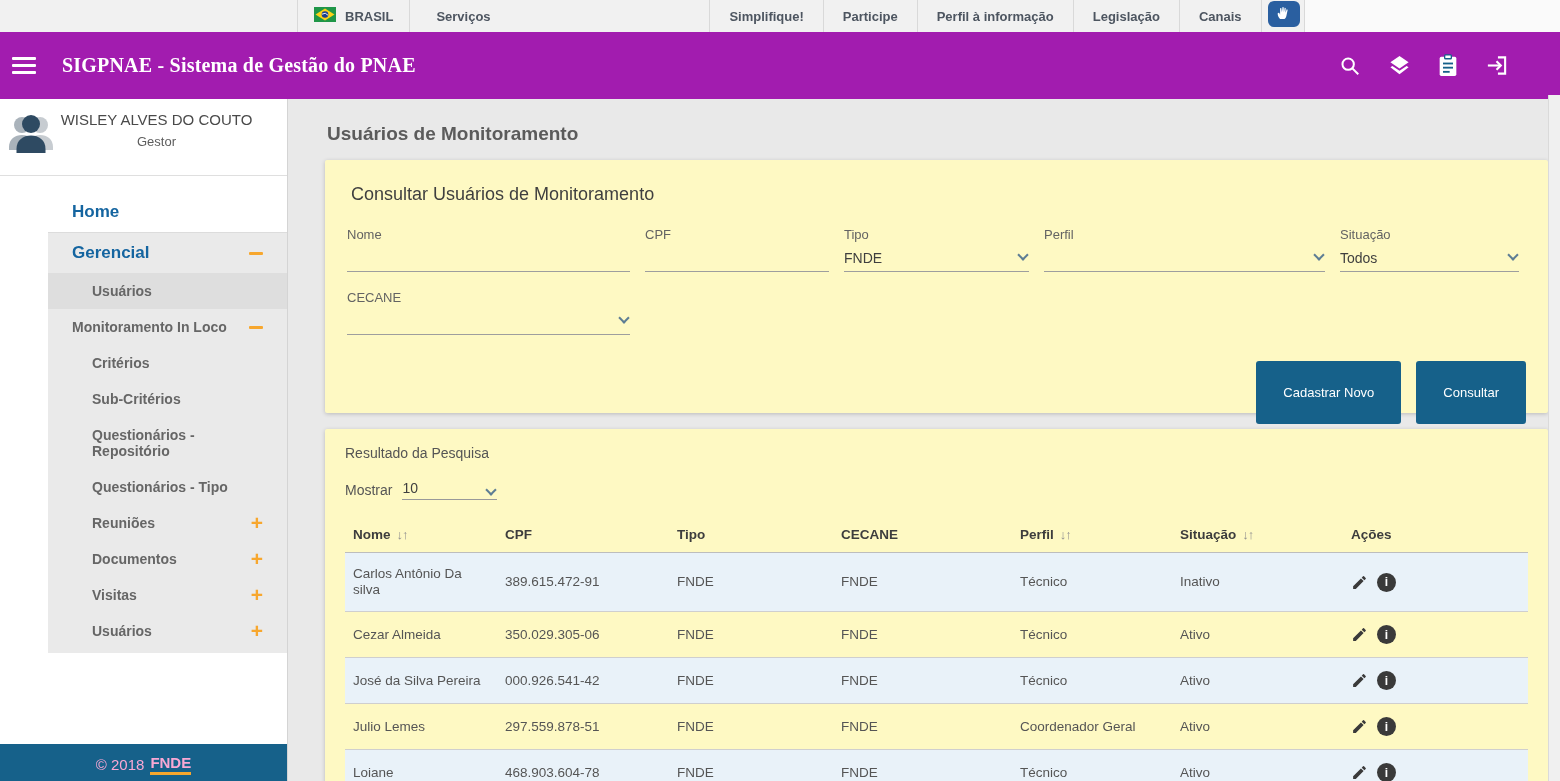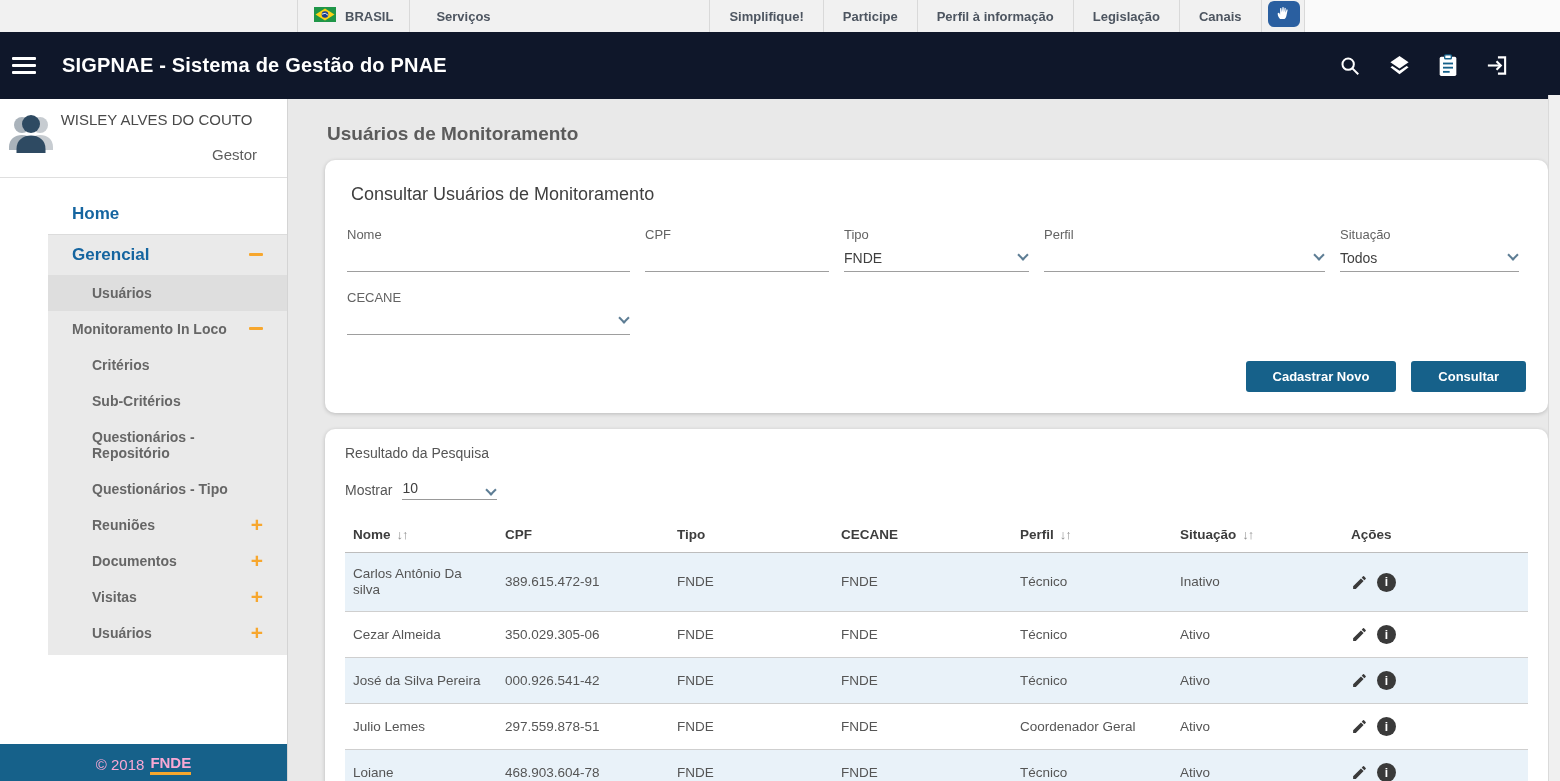--- a/index.html
+++ b/index.html
@@ -28,22 +28,22 @@
   }
   .gov-item.gov-first { width:300px; padding-left:26px; }
   .vlibras {
     width:32px; height:26px; margin:1px 4px 1px 6px; background:#2a5fa0;
     border-radius:6px; display:flex; align-items:center; justify-content:center; cursor:pointer;
   }
   .gov-tail { flex:1; background:#fafafa; border-left:1px solid #d9d9d9; }
 
   
   .appbar {
-    height:67px; background:#0f172a; color:#fff;
-    display:flex; align-items:center;
+    height:67px; background:#a21caf; color:#fff;
+    display:flex; align-items:center;font-family:Liberation Serif, serif;
   }
   .burger { width:24px; margin-left:12px; cursor:pointer; }
   .burger span { display:block; height:3px; background:#fff; margin:4px 0; border-radius:1px; }
   .app-title { margin-left:26px; font-size:20px; font-weight:bold; letter-spacing:.2px; }
   .appbar-icons { margin-left:auto; margin-right:52px; display:flex; align-items:center; gap:27px; }
   .hicon { display:flex; align-items:center; cursor:pointer; }
 
   
   .layout { display:flex; height:686px; }
 
@@ -51,61 +51,61 @@
   .sidebar {
     width:288px; background:#fff; display:flex; flex-direction:column;
     border-right:1px solid #d4d4d4;
   }
   .user-card {
     padding:12px 10px 14px 6px; border-bottom:1px solid #dfdfdf;
     display:flex; align-items:flex-start;
   }
   .user-text { flex:1; text-align:center; padding-right:20px; }
   .user-name { font-size:15px; color:#4a4a4a; line-height:1.25; }
-  .user-role { font-size:15px; color:#5d5d5d; margin-top:16px;text-align:right; }
+  .user-role { font-size:13px; color:#5d5d5d; margin-top:4px; }
   .sidebar-nav { margin-top:16px;padding-left:48px; }
   .mi { display:flex; align-items:center; justify-content:space-between; cursor:pointer; }
   .mi .mi-label { display:block; }
   .lvl0 { padding:10px 24px; font-size:17px; font-weight:bold; color:#1565a0; }
   .lvl1 { padding:10px 24px; font-size:14px; font-weight:bold; color:#666; }
   .lvl2 { padding:10px 24px 10px 44px; font-size:14px; font-weight:bold; color:#666; }
   .menu-group { background:#eaeaea; border-top:1px solid #dcdcdc; padding-bottom:4px; }
   .mi.active { background:#dedede; }
   .minus { width:14px; height:3px; background:#f7a72e; border-radius:1px; }
   .plus { color:#f7a72e; font-size:21px; font-weight:bold; line-height:12px; }
   .sidebar-footer {
     margin-top:auto; height:41px; background:#16618a; color:#f9a8d4;
     display:flex; align-items:center; justify-content:center; font-size:15px;
   }
   .footer-org { font-weight:bold; margin-left:6px; border-bottom:3px solid #f7a72e; padding-bottom:1px; cursor:pointer; }
 
   
   .main { flex:1; padding:24px 12px 0 37px; overflow:hidden; }
   .page-title { font-size:19px; font-weight:bold; color:#5b5b5b; margin:0 0 15px 2px; }
-  .card { background:#ffffff; border-radius:10px; box-shadow:0 1px 4px rgba(0,0,0,.2); }
+  .card { background:#fef9c3; border-radius:2px; box-shadow:0 1px 4px rgba(0,0,0,.2); }
   .card.search { height:253px; padding:20px 22px; margin-bottom:16px; }
   .form-title { font-size:18px; color:#3f3f3f; margin:4px 0 22px 4px; }
   .form-row { display:flex; gap:15px; }
   .form-row + .form-row { margin-top:18px; }
   .field label { display:block; font-size:13px; color:#636363; margin-bottom:0; }
   .field .control {
     height:30px; border-bottom:1px solid #9e9e9e; display:flex;
     align-items:flex-end; justify-content:space-between; padding-bottom:5px;
     font-size:14px; color:#3f3f3f; cursor:pointer;
   }
   .f-nome{width:283px}.f-cpf{width:184px}.f-tipo{width:185px}
   .f-perfil{width:281px}.f-situacao{width:179px}.f-cecane{width:283px}
   .chev {
     width:8px; height:8px; border-right:2px solid #5d7d94; border-bottom:2px solid #5d7d94;
     transform:rotate(45deg); margin:0 2px 7px 0; flex:none;
   }
   .btn-row { display:flex; justify-content:flex-end; gap:15px; margin-top:26px; }
   .btn {
     background:#16618a; color:#fff; border:none; border-radius:3px;
-    font-family:inherit; font-size:13px; font-weight:bold; padding:8px 27px; cursor:pointer;
+    font-family:inherit; font-size:13px; font-weight:normal; padding:24px 27px; cursor:pointer;
   }
 
   .card.results { height:380px; padding:16px 20px; }
   .results-title { font-size:14px; color:#555; }
   .show-row { display:flex; align-items:center; gap:10px; margin-top:19px; font-size:14px; color:#555; }
   .show-select {
     width:95px; border-bottom:1px solid #999; display:flex; align-items:flex-end;
     justify-content:space-between; padding-bottom:3px; font-size:14px; color:#3f3f3f; cursor:pointer;
   }
   .show-select .chev { margin-bottom:2px; }

